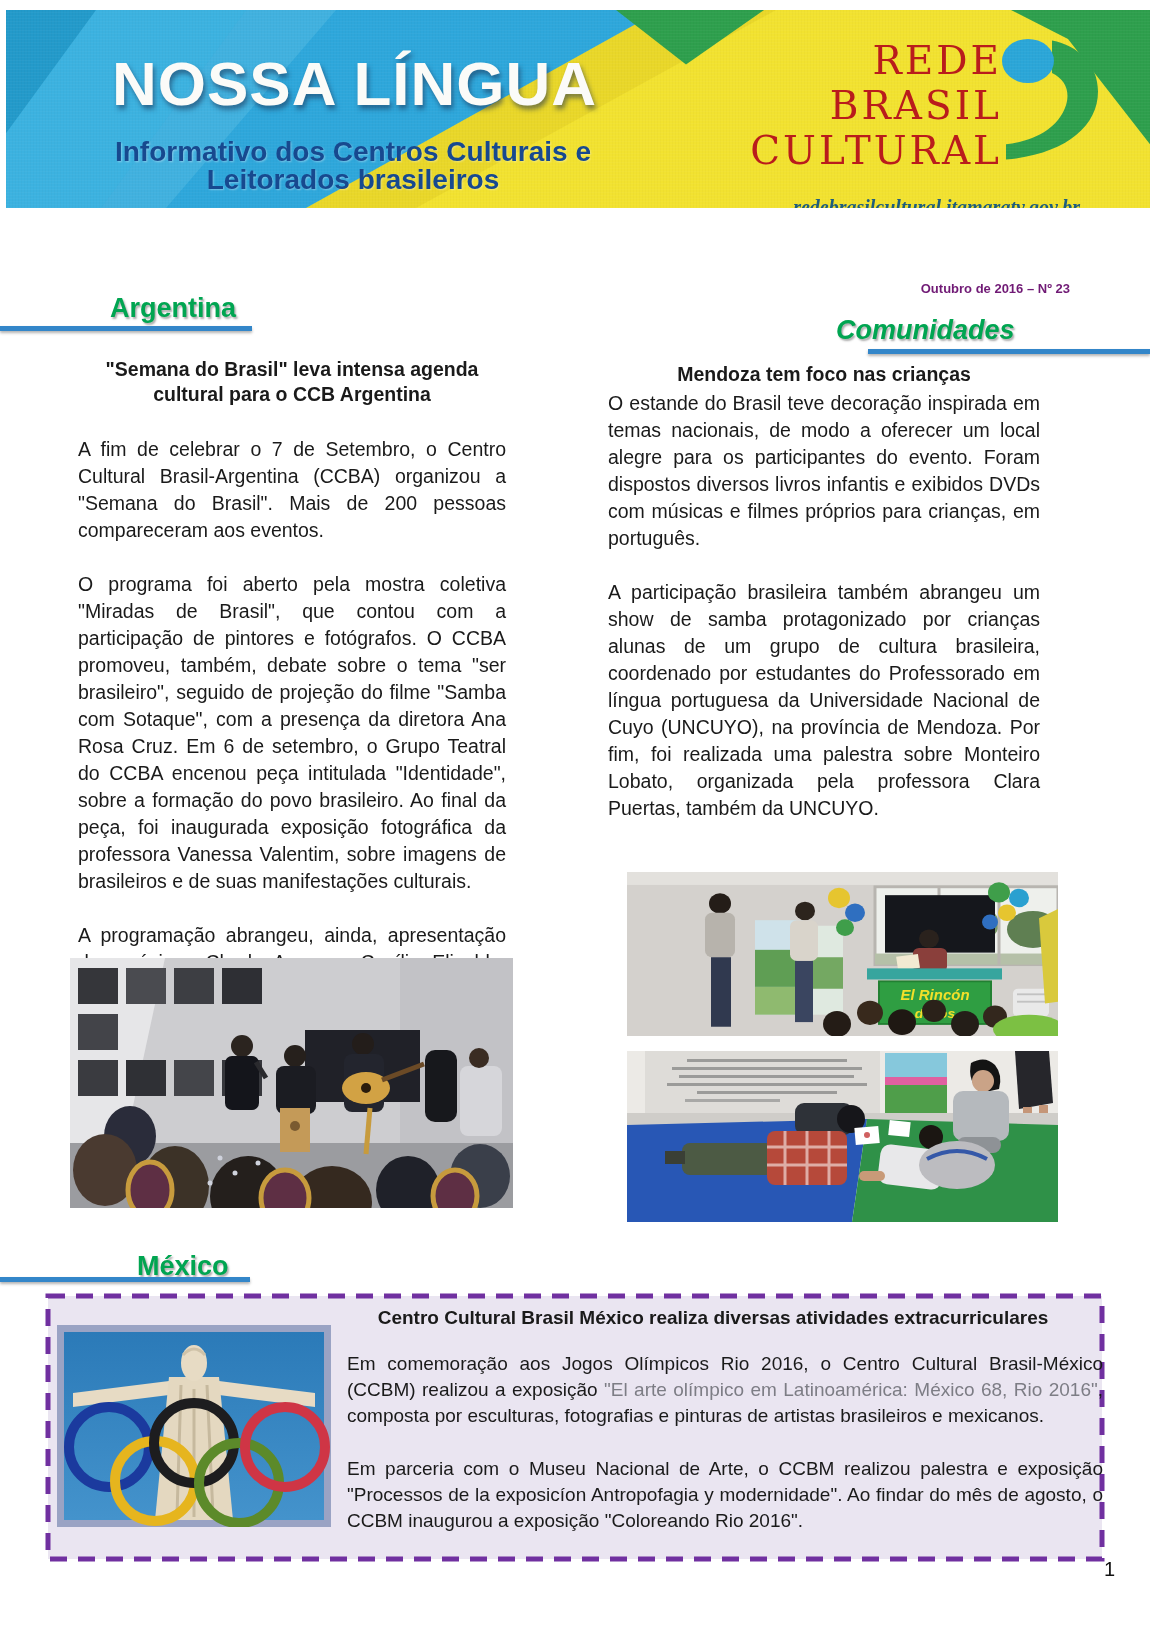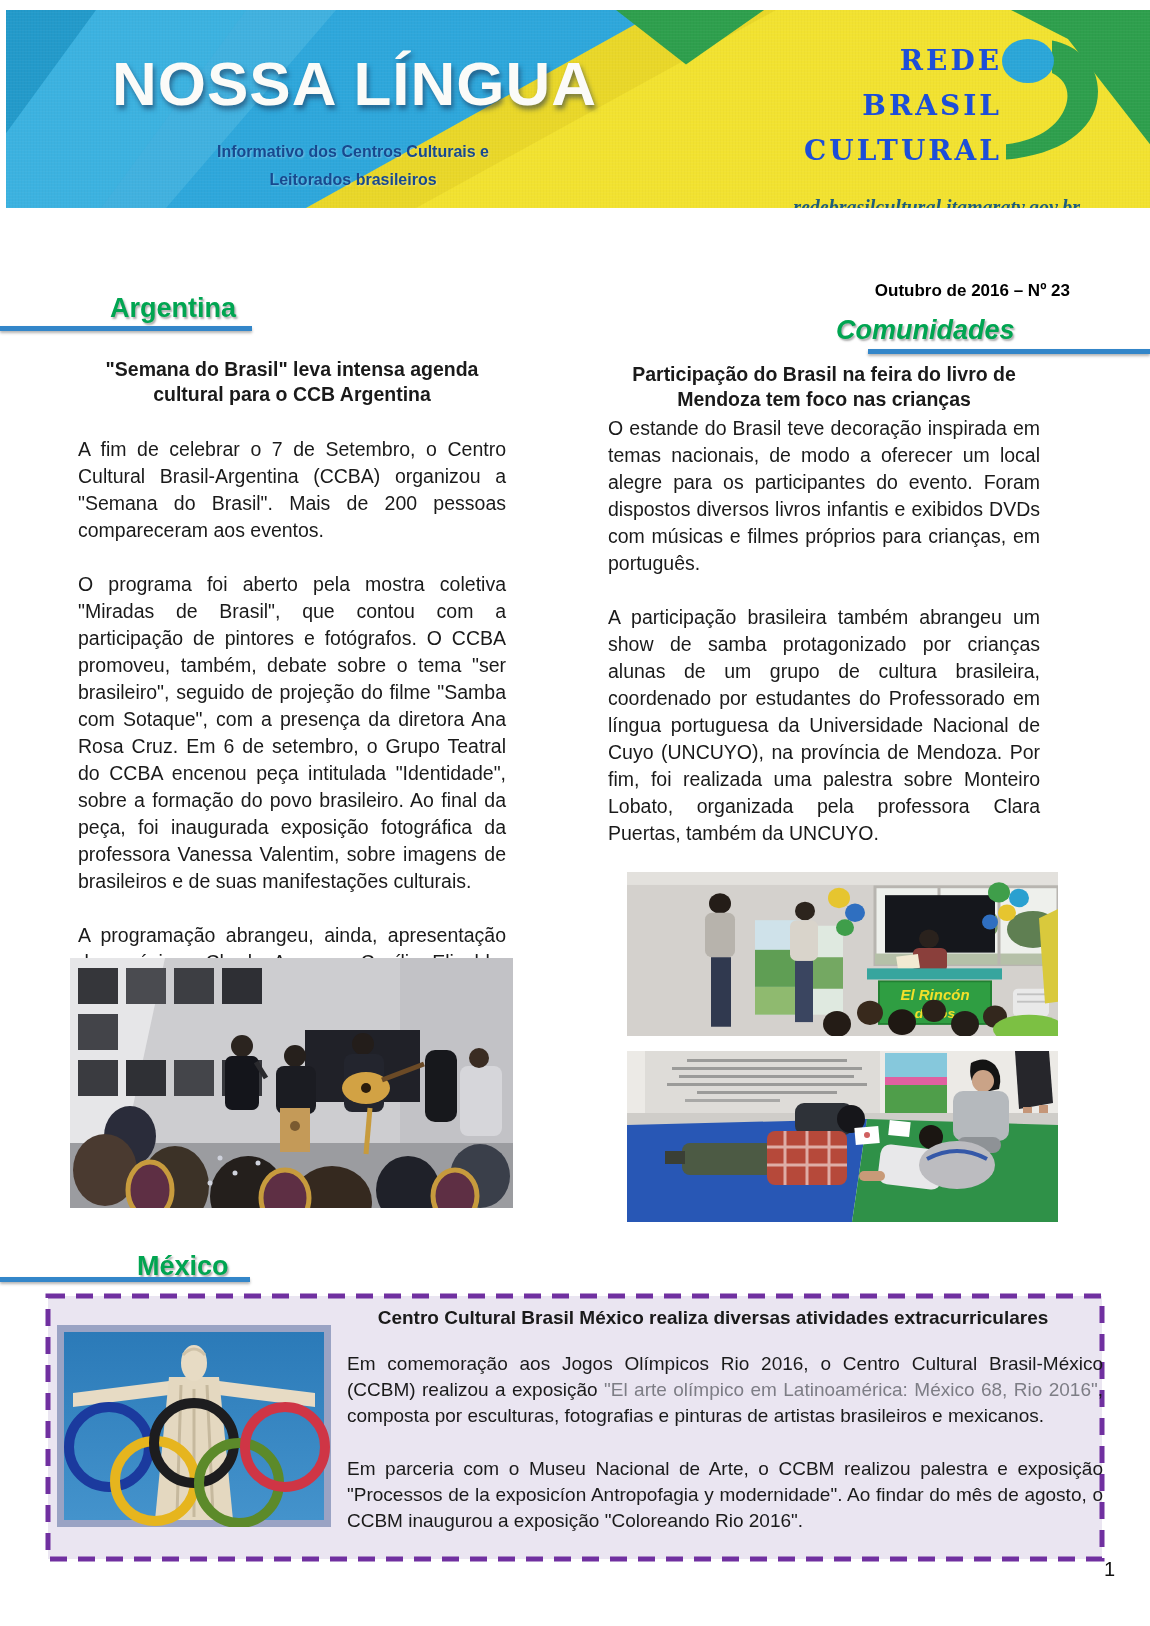--- a/index.html
+++ b/index.html
@@ -15,34 +15,34 @@
     background:
       repeating-linear-gradient(0deg, rgba(255,255,255,.06) 0 1px, transparent 1px 3px),
       repeating-linear-gradient(90deg, rgba(0,0,0,.03) 0 1px, transparent 1px 3px);
   }
   .banner-title{
     position:absolute;left:106px;top:38px;font-size:62px;font-weight:bold;letter-spacing:1px;
     color:#fbfbf8;text-shadow:2px 4px 5px rgba(25,45,80,.55);white-space:nowrap;
   }
   .banner-subtitle{
     position:absolute;left:104px;top:128px;width:486px;text-align:center;
-    font-size:16px;font-weight:bold;line-height:28px;color:#17498f;
+    font-size:28px;font-weight:bold;line-height:28px;color:#17498f;
     text-shadow:1px 1px 2px rgba(255,255,255,.35);
   }
   .brand-block{
     position:absolute;right:148px;top:28px;text-align:right;
-    font-family:"DejaVu Serif", serif;font-weight:bold;color:#1d4ed8;
-    font-size:28px;line-height:45px;letter-spacing:3px;
+    font-family:"DejaVu Serif", serif;font-weight:normal;color:#b91c1c;
+    font-size:39px;line-height:45px;letter-spacing:3px;
   }
   .brand-url{
     position:absolute;right:70px;top:186px;font-family:Liberation Serif, serif;
     font-style:italic;font-weight:bold;font-size:20px;color:#1e5d7e;white-space:nowrap;
   }
   
-  .issue-info{position:absolute;right:80px;top:281px;font-size:17px;font-weight:bold;color:#000000;white-space:nowrap;}
+  .issue-info{position:absolute;right:80px;top:281px;font-size:13px;font-weight:bold;color:#701a75;white-space:nowrap;}
   .section-heading{
     position:absolute;font-size:27px;font-weight:bold;color:#00a551;white-space:nowrap;
     text-shadow:1.5px 1.5px 2px rgba(70,70,70,.45);
   }
   .rule{position:absolute;height:5px;background:#3386c9;box-shadow:0 2px 3px rgba(0,0,0,.3);}
   #heading-argentina{left:110px;top:293px;}
   #rule-argentina{left:0;top:326px;width:252px;}
   #heading-comunidades{left:836px;top:315px;font-style:italic;}
   #rule-comunidades{left:868px;top:349px;width:282px;}
   #heading-mexico{left:137px;top:1243px;margin-top:8px;}
@@ -178,21 +178,20 @@
         <ellipse cx="80" cy="232" rx="22" ry="28" fill="#5e2f44"></ellipse>
         <ellipse cx="215" cy="240" rx="24" ry="28" fill="#5e2f44"></ellipse>
         <ellipse cx="385" cy="238" rx="22" ry="26" fill="#5e2f44"></ellipse>
         <line x1="300" y1="150" x2="296" y2="196" stroke="#c79b3d"></line>
       </g>
     </svg>
   </div>
 
   <div class="col" id="col-right">
     <div class="article-title">
-      <div>Participação do Brasil na feira do livro de</div>
       <div>Mendoza tem foco nas crianças</div>
     </div>
     <p>O estande do Brasil teve decoração inspirada em temas nacionais, de modo a oferecer um local alegre para os participantes do evento. Foram dispostos diversos livros infantis e exibidos DVDs com músicas e filmes próprios para crianças, em português.</p>
     <p>A participação brasileira também abrangeu um show de samba protagonizado por crianças alunas de um grupo de cultura brasileira, coordenado por estudantes do Professorado em língua portuguesa da Universidade Nacional de Cuyo (UNCUYO), na província de Mendoza. Por fim, foi realizada uma palestra sobre Monteiro Lobato, organizada pela professora Clara Puertas, também da UNCUYO.</p>
   </div>
 
   <div class="photo" id="photo-mendoza-top">
     <svg viewBox="0 0 431 177" preserveAspectRatio="none">
       <rect width="431" height="177" fill="#d4d1cd"></rect>
       <rect width="431" height="14" fill="#e3e1dd"></rect>

